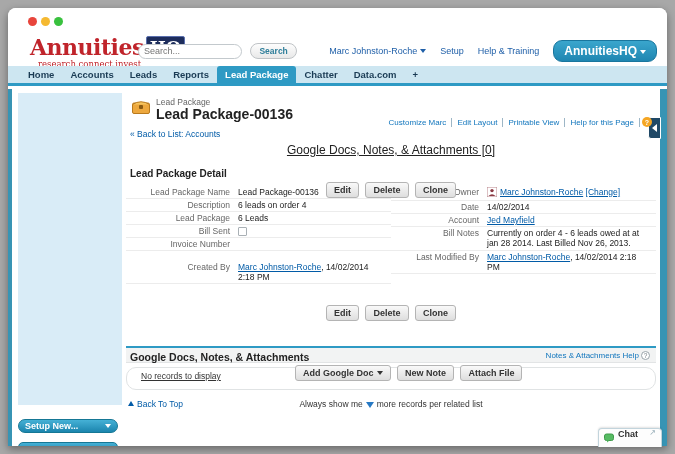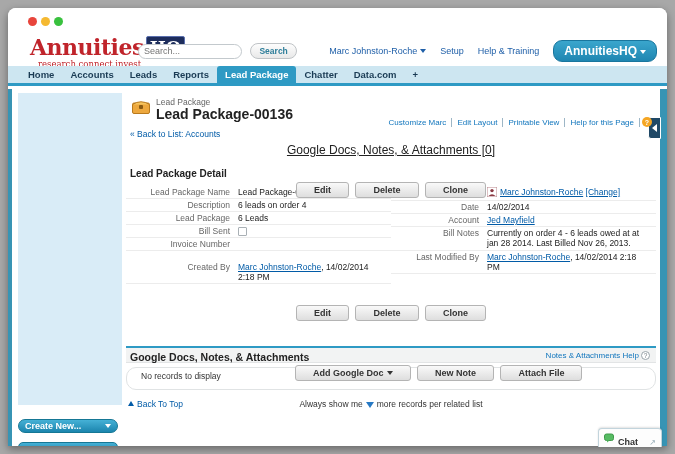--- a/index.html
+++ b/index.html
@@ -68,21 +68,21 @@
   .help-ball { width:10px; height:10px; border-radius:50%; background:#f5a623; color:#fff; font-size:7px; font-weight:bold;
                display:inline-flex; align-items:center; justify-content:center; margin-left:2px; }
   .back-link { margin:4px 0 0 4px; font-size:8.5px; color:#015ba7; cursor:pointer; }
   .shortcut-row { text-align:center; margin-top:1px; }
   .shortcut-link { font-size:12px; color:#222; text-decoration:underline; cursor:pointer; }
 
   .section-head { position:relative; margin-top:8px; height:16px; }
   .section-title { position:absolute; left:4px; top:2px; font-size:10px; font-weight:bold; color:#222; }
   .btn-group { position:absolute; left:0; right:0; top:0; text-align:center; }
   .sf-btn { font-size:9px; font-weight:bold; color:#333; background:linear-gradient(#f9f9f9,#dedede);
-            border:1px solid #b4b4b4; border-radius:3px; padding:2px 17px; margin:16px 1px; cursor:pointer;text-align:right; }
+            border:1px solid #b4b4b4; border-radius:3px; padding:2px 7px; margin:16px 1px; cursor:pointer;text-align:right; }
 
   .detail-grid { display:flex; margin-top:4px; }
   .dcol { width:50%; }
   .drow { display:flex; align-items:flex-start; border-bottom:1px solid #ececec; min-height:12px; padding:1px 0; font-size:8.5px; }
   .dlabel { width:112px; text-align:right; color:#666; padding-right:8px; flex-shrink:0; }
   .dcol.right .dlabel { width:96px; }
   .dvalue { color:#222; padding-right:6px; }
   .link { color:#015ba7; text-decoration:underline; cursor:pointer; }
   .checkbox { width:9px; height:9px; border:1px solid #a9b0b5; background:#fff; border-radius:1px; margin-top:1px; }
   .spacer-row { height:10px; }
@@ -90,34 +90,34 @@
 
   .btn-row2 { text-align:center; margin-top:5px; }
 
   .related-head { position:relative; margin-top:9px; height:17px; background:#f2f3f3;
                   border-top:2px solid #2e9ac4; border-bottom:1px solid #e2e4e5; }
   .related-title { position:absolute; left:4px; top:3px; font-size:10.5px; font-weight:bold; color:#222; }
   .related-btns { position:absolute; left:168px; top:1px; }
   .related-help { position:absolute; right:6px; top:3px; font-size:8px; color:#1276bd; cursor:pointer; display:flex; align-items:center; gap:2px; }
   .help-circle { width:9px; height:9px; border-radius:50%; border:1px solid #9aa5ab; color:#6e7a80; font-size:6.5px;
                  display:inline-flex; align-items:center; justify-content:center; background:#fff; }
-  .empty-box { margin-top:4px; border:1px solid #e0e3e4; border-radius:10px; background:#fff; padding:3px 6px 8px 14px; font-size:8.5px; color:#333; }
+  .empty-box { margin-top:4px; border:1px solid #e0e3e4; border-radius:10px; background:#fff; padding:3px 6px 8px 14px; font-size:8.5px; color:#333;text-decoration:underline; }
 
   .footer-row { position:relative; margin-top:9px; height:12px; font-size:8.5px; }
   .back-top { position:absolute; left:2px; top:0; color:#015ba7; cursor:pointer; }
   .tri-up { display:inline-block; width:0; height:0; border-left:3px solid transparent; border-right:3px solid transparent;
             border-bottom:5px solid #015ba7; margin-right:3px; vertical-align:1px; }
   .pref { position:absolute; left:0; right:0; top:0; text-align:center; color:#333; }
   .tri-down-blue { display:inline-block; width:0; height:0; border-left:4px solid transparent; border-right:4px solid transparent;
                    border-top:6px solid #2779c4; margin:0 3px; vertical-align:-1px; cursor:pointer; }
 
   
   .chat-tab { position:absolute; left:598px; top:428px; width:64px; height:19px; background:#fdfdfd;
               border:1px solid #c2d4dc; border-bottom:none; border-radius:4px 4px 0 0; box-shadow:0 -1px 2px rgba(0,0,0,.12);
-              display:flex; align-items:flex-end; padding:0 5px; gap:4px; cursor:pointer; z-index:5; }
+              display:flex; align-items:flex-start; padding:0 5px; gap:4px; cursor:pointer; z-index:5; }
   .chat-label { font-size:9px; font-weight:bold; color:#333; }
   .chat-arrow { margin-left:auto; color:#9ab0ba; font-size:8px; line-height:1; }
 </style>
 </head>
 <body>
 
 <div class="window">
 
   <div class="titlebar">
     <span class="dot red"></span>
@@ -151,21 +151,21 @@
     <span class="tab">Reports</span>
     <span class="tab active">Lead Package</span>
     <span class="tab">Chatter</span>
     <span class="tab">Data.com</span>
     <span class="tab">+</span>
   </div>
 
   <div class="content">
     <div class="sidebar-panel"></div>
     <div class="create-new">
-      <span>Create New...</span>
+      <span>Setup New...</span>
       <span class="caret"></span>
     </div>
     <div class="sidebar-partial"></div>
     <div class="collapse-tab">
         <span class="tri"></span>
       </div>
 
     <div class="main">
 
       <div class="page-head">

